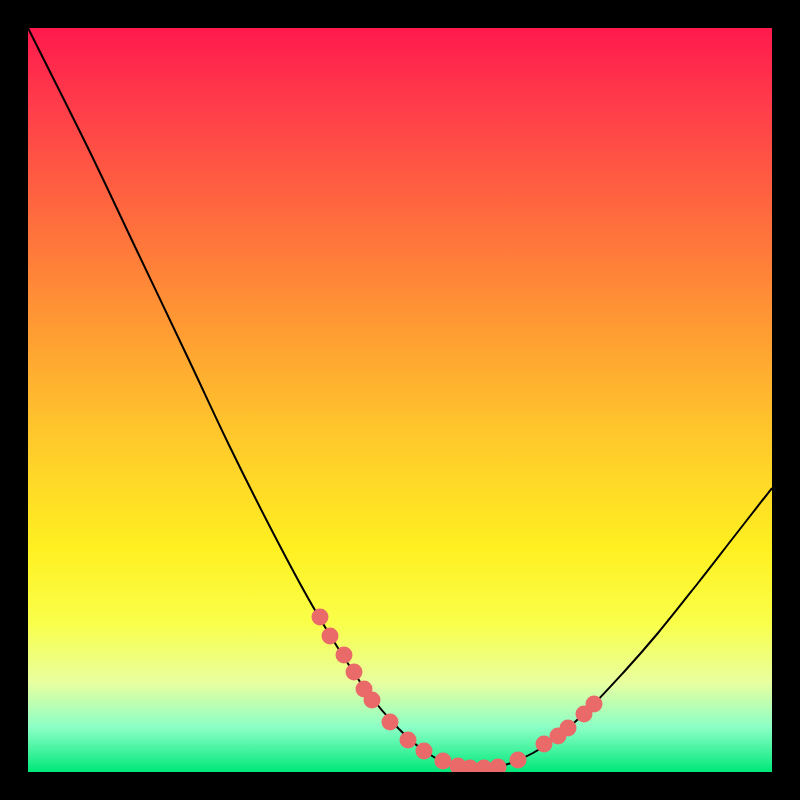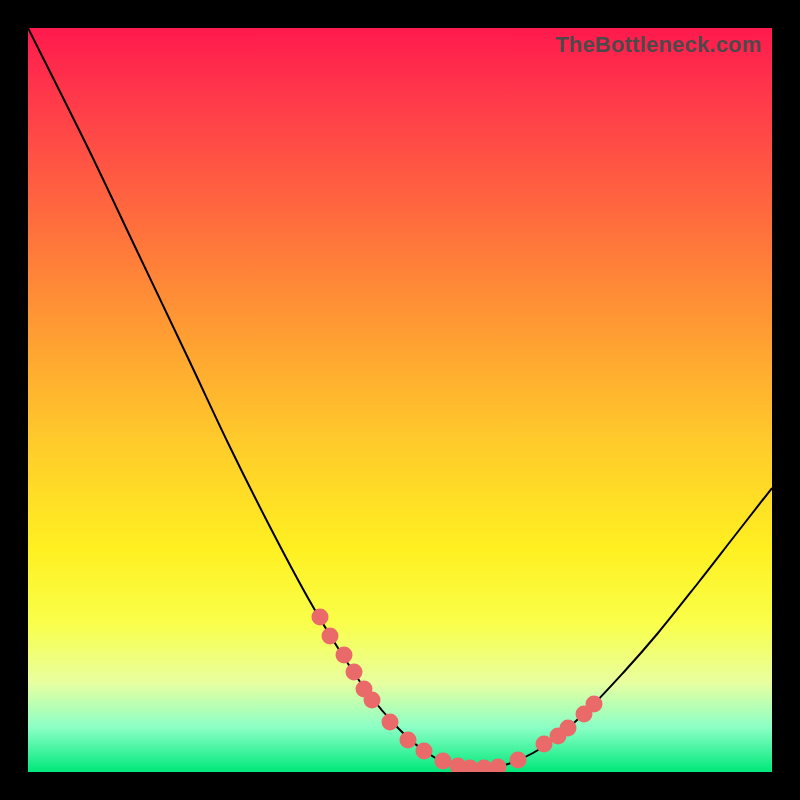--- a/index.html
+++ b/index.html
@@ -50,21 +50,20 @@
     width: 100%;
     height: 100%;
   }
 </style>
 </head>
 <body>
 
 <div class="frame">
   <div class="plot-area">
     <div class="gradient-bg"></div>
-    <div class="watermark">TheBottleneck.com</div>
     <svg class="curve-layer" viewBox="0 0 744 744" preserveAspectRatio="none">
       <path id="curve-path" fill="none" stroke="#000" stroke-width="2" d="M 0 0 C 10.0 20.0, 41.7 82.5, 60 120 C 78.3 157.5, 93.3 190.0, 110 225 C 126.7 260.0, 145.0 298.3, 160 330 C 175.0 361.7, 186.7 387.5, 200 415 C 213.3 442.5, 226.7 469.2, 240 495 C 253.3 520.8, 268.3 549.2, 280 570 C 291.7 590.8, 300.0 604.2, 310 620 C 320.0 635.8, 330.0 651.7, 340 665 C 350.0 678.3, 360.8 690.5, 370 700 C 379.2 709.5, 386.7 716.0, 395 722 C 403.3 728.0, 412.5 733.0, 420 736 C 427.5 739.0, 433.3 739.3, 440 740 C 446.7 740.7, 453.3 740.7, 460 740 C 466.7 739.3, 472.5 738.5, 480 736 C 487.5 733.5, 496.7 729.7, 505 725 C 513.3 720.3, 520.8 715.2, 530 708 C 539.2 700.8, 549.2 692.5, 560 682 C 570.8 671.5, 583.3 657.8, 595 645 C 606.7 632.2, 617.5 620.0, 630 605 C 642.5 590.0, 657.5 570.8, 670 555 C 682.5 539.2, 692.7 525.8, 705 510 C 717.3 494.2, 737.5 468.3, 744 460 "></path>
       <g id="marker-group">
           <circle cx="292" cy="589" r="8.5" fill="#ea6a6a"></circle>
           <circle cx="302" cy="608" r="8.5" fill="#ea6a6a"></circle>
           <circle cx="316" cy="627" r="8.5" fill="#ea6a6a"></circle>
           <circle cx="326" cy="644" r="8.5" fill="#ea6a6a"></circle>
           <circle cx="336" cy="661" r="8.5" fill="#ea6a6a"></circle>
           <circle cx="344" cy="672" r="8.5" fill="#ea6a6a"></circle>
           <circle cx="362" cy="694" r="8.5" fill="#ea6a6a"></circle>

